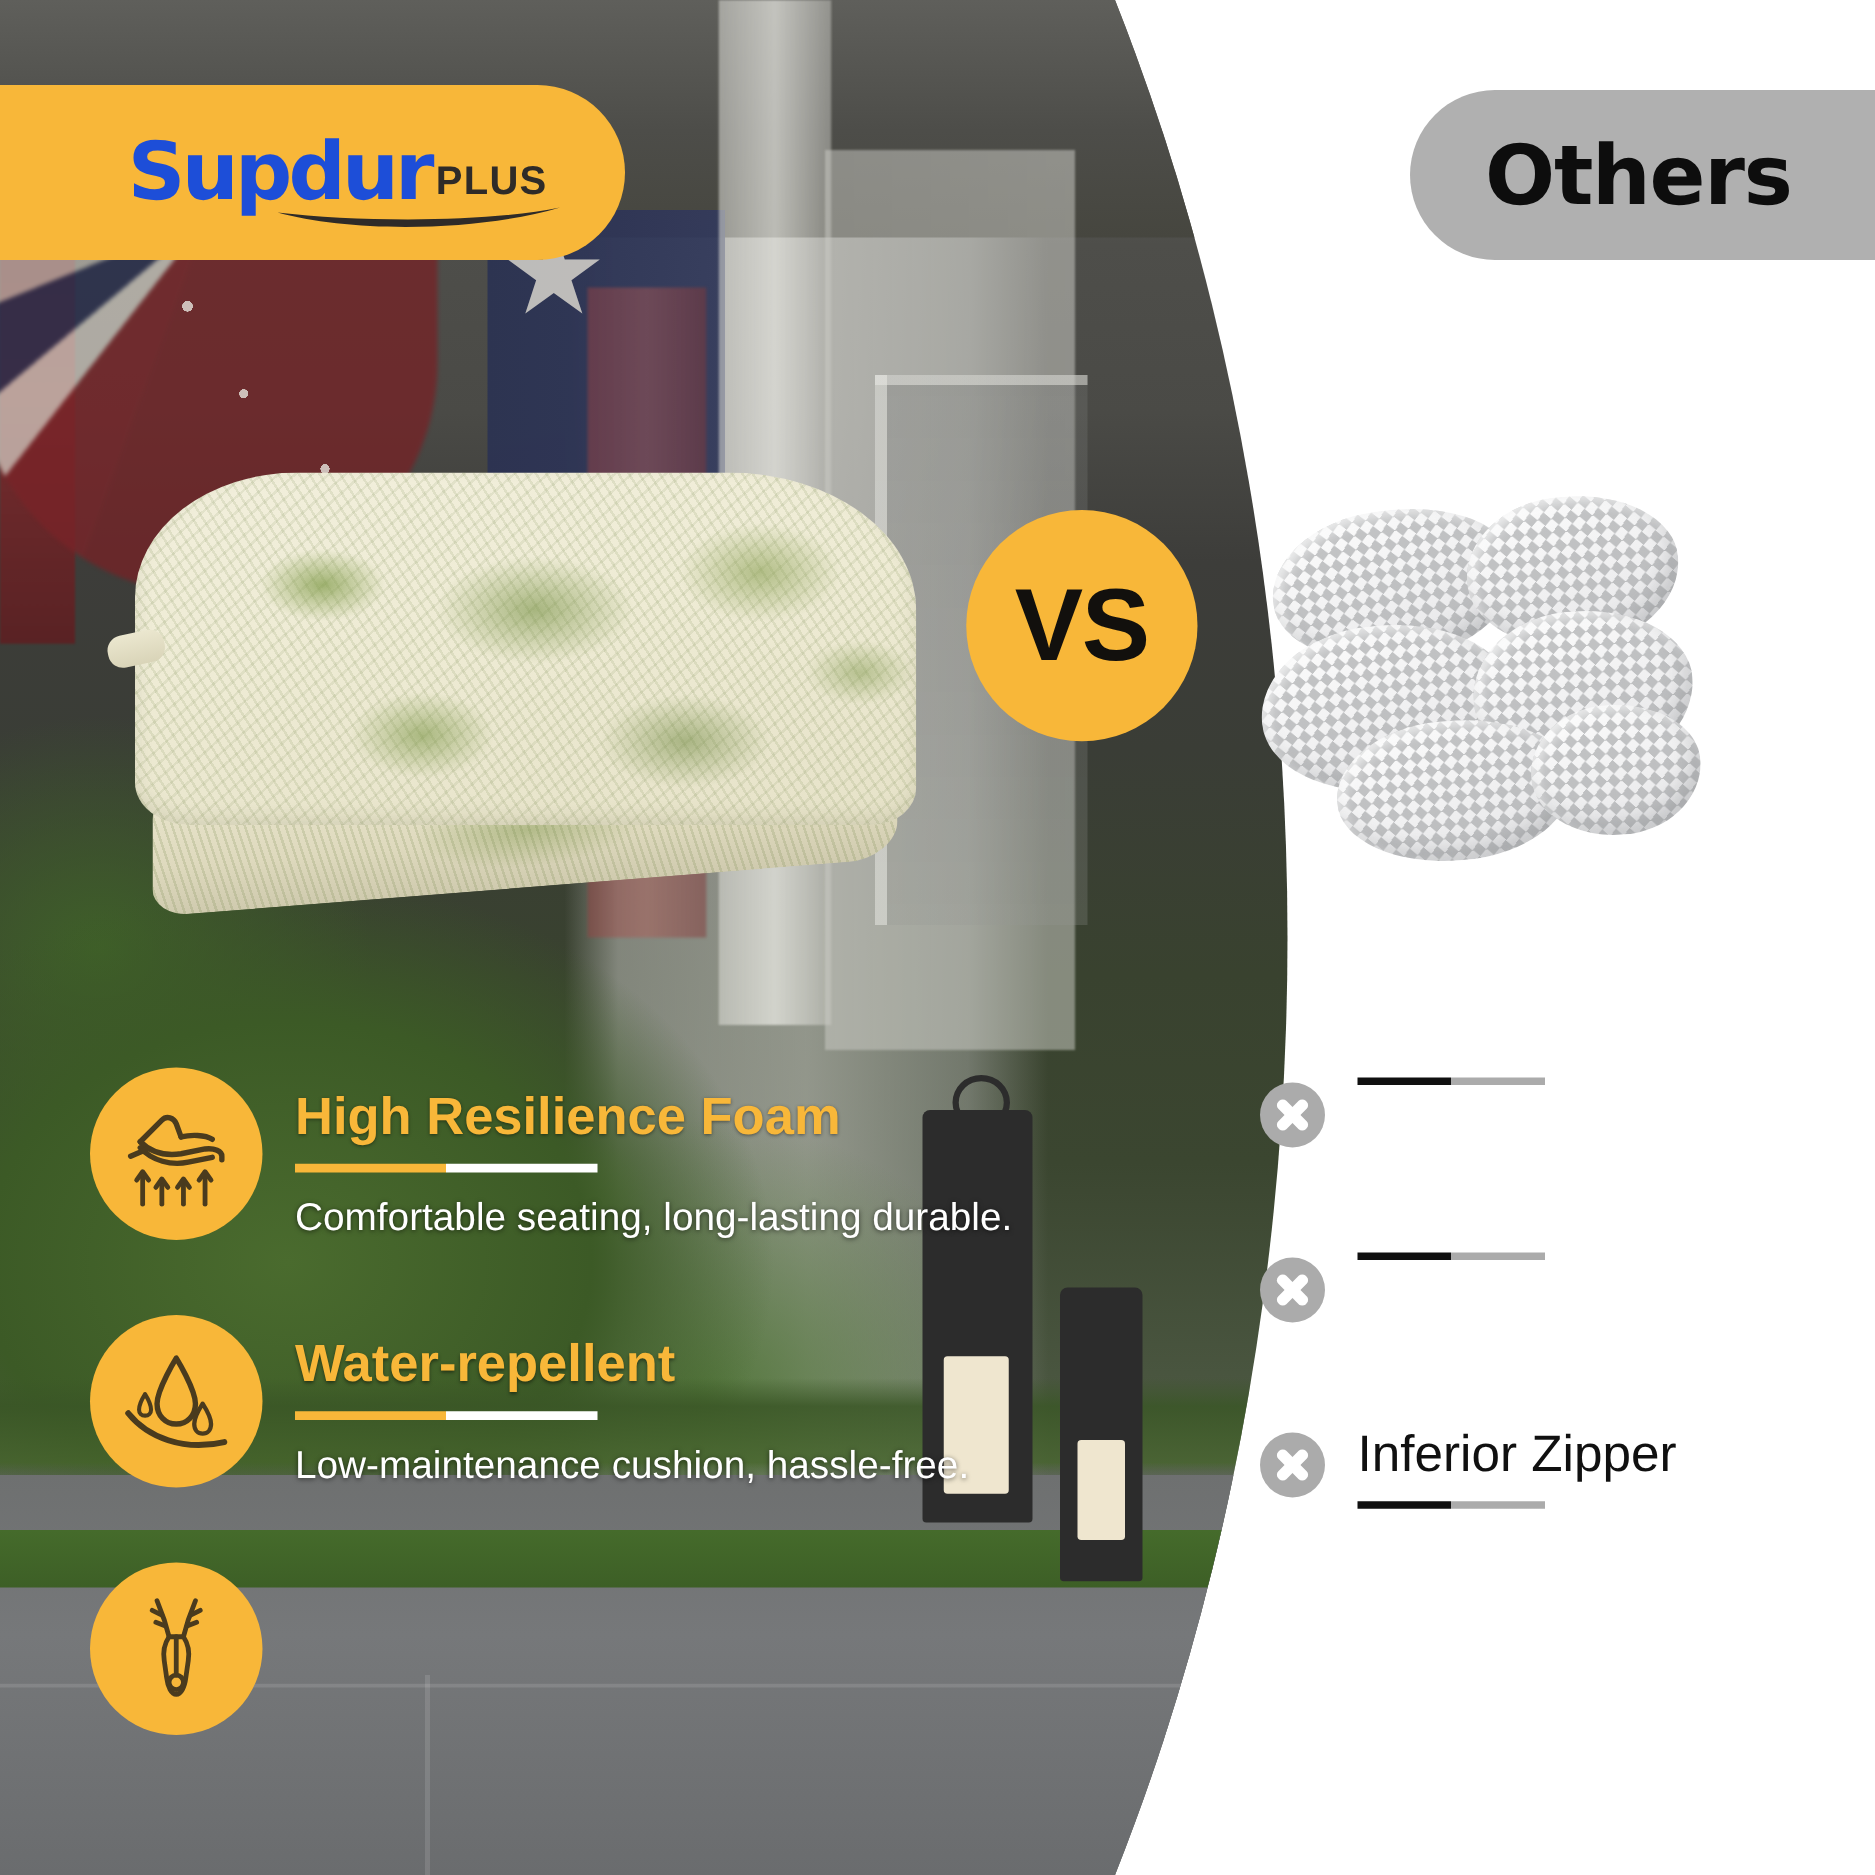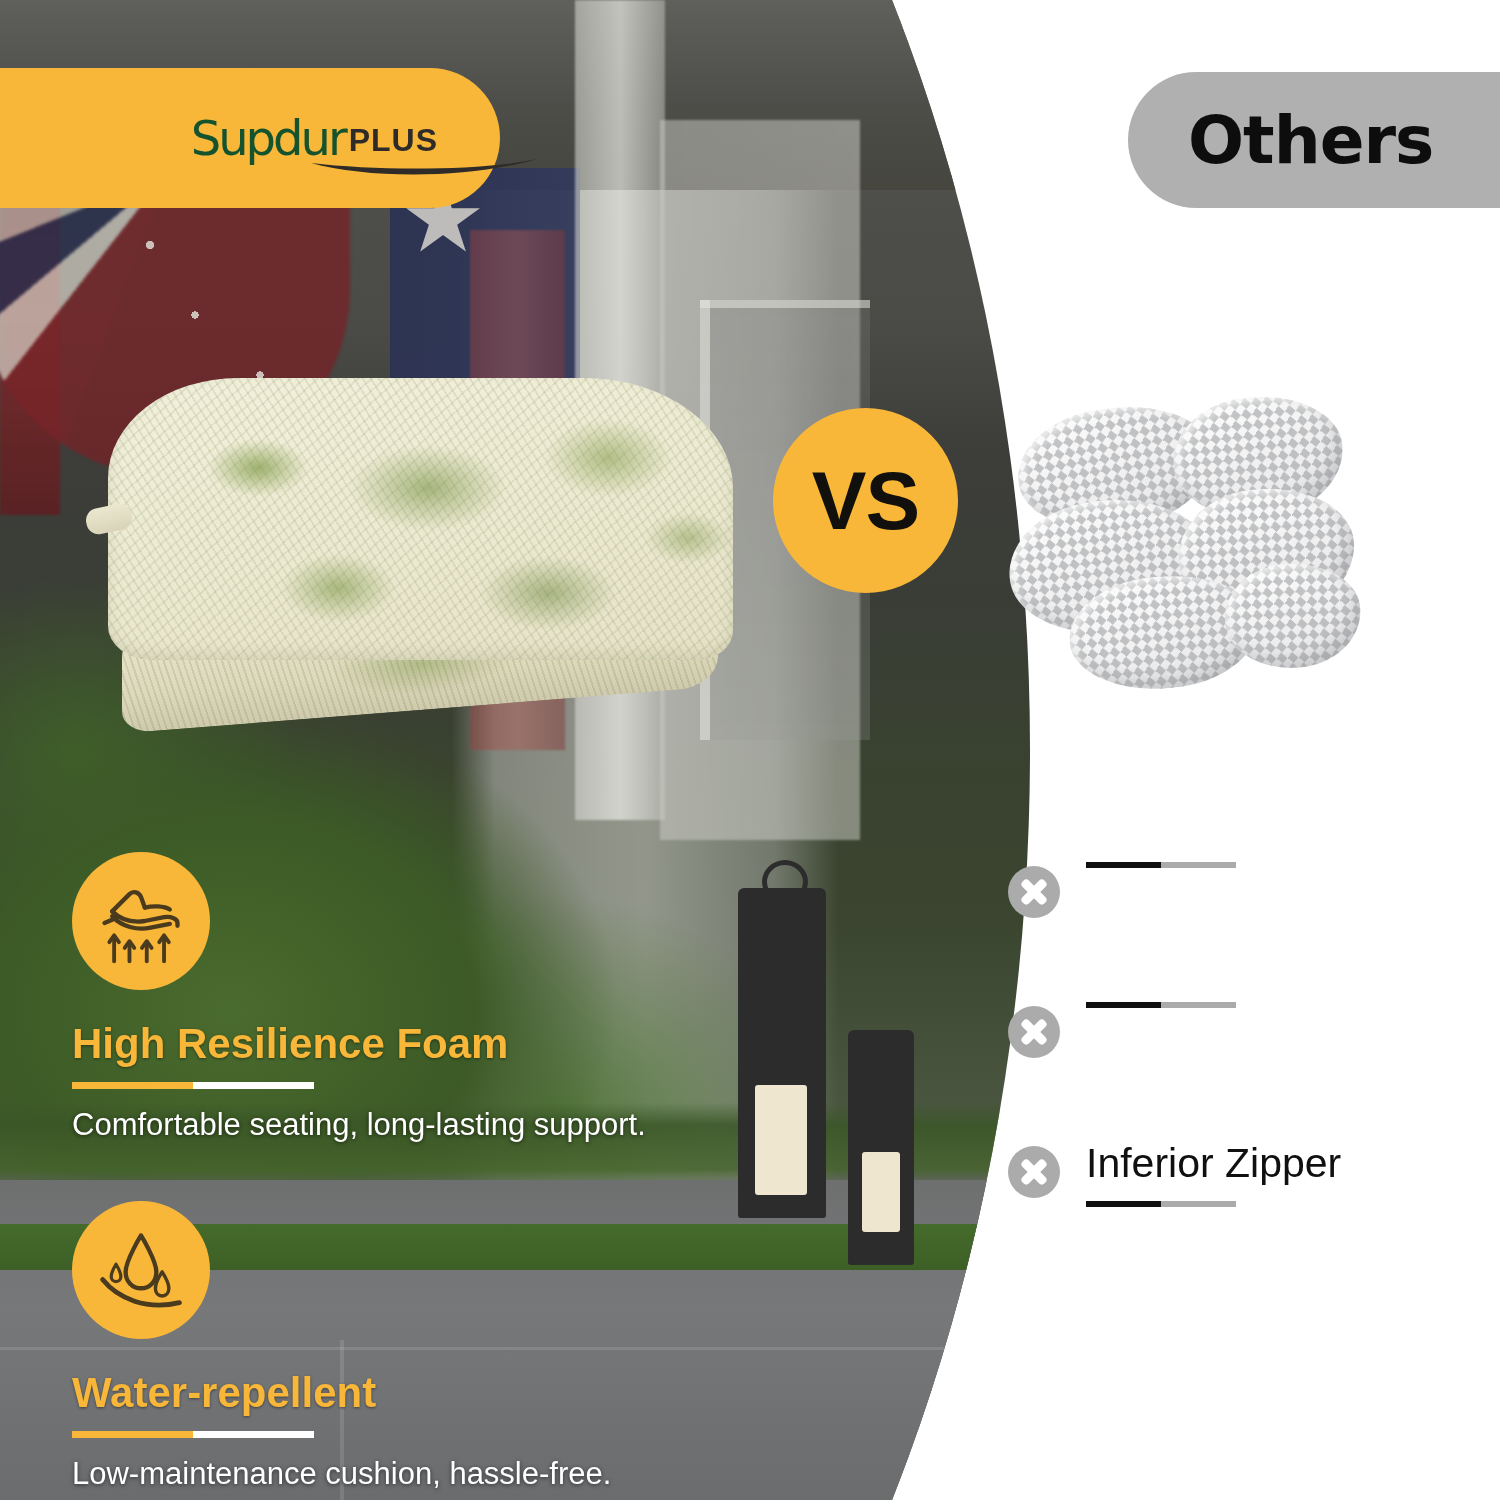--- a/index.html
+++ b/index.html
@@ -211,24 +211,24 @@
     box-sizing: border-box;
   }
   .logo-wrap {
     position: relative;
     display: flex;
     align-items: baseline;
     gap: 4px;
   }
   .logo-word {
     font-family: "DejaVu Sans", sans-serif;
-    font-size: 48px;
-    font-weight: 400;
+    font-size: 64px;
+    font-weight: 700;
     letter-spacing: -3px;
-    color: #14532d;
+    color: #1d4ed8;
     line-height: 1;
   }
   .logo-plus {
     font-family: "Liberation Sans", sans-serif;
     font-size: 32px;
     font-weight: 700;
     letter-spacing: 1px;
     color: #2f2b28;
     position: relative;
     top: -4px;
@@ -262,25 +262,24 @@
   
   .features {
     position: absolute;
     left: 72px; top: 852px;
     width: 790px;
     z-index: 5;
   }
   .feature {
     position: relative;
     display: flex;
-    align-items: flex-start;
+    align-items: flex-end;
     gap: 26px;
     margin-bottom: 58px;
     min-height: 140px;
-    flex-direction: column;
   }
   .feature-icon {
     flex: 0 0 auto;
     width: 138px; height: 138px;
     border-radius: 50%;
     background: var(--accent);
     display: flex;
     align-items: center;
     justify-content: center;
   }
@@ -469,21 +468,21 @@
             <path d="M56 92 L56 72"></path>
               <path d="M51 78 L56 71 L61 78"></path>
             <path d="M74 92 L74 66"></path>
               <path d="M69 72 L74 65 L79 72"></path>
           </g>
         </svg>
       </div>
       <div class="feature-body">
         <p class="feature-title">High Resilience Foam</p>
         <div class="feature-rule"></div>
-        <p class="feature-desc">Comfortable seating, long-lasting support.</p>
+        <p class="feature-desc">Comfortable seating, long-lasting durable.</p>
       </div>
     </div>
 
     <div class="feature">
       <div class="feature-icon">
         <svg viewBox="0 0 100 100" width="96" height="96" fill="none" stroke="#4a3b1e" stroke-width="4.5" stroke-linecap="round" stroke-linejoin="round">
           <path d="M50 14 C50 14 34 40 34 52 C34 62 41 69 50 69 C59 69 66 62 66 52 C66 40 50 14 50 14 Z"></path>
           <path d="M72 52 C72 52 65 63 65 69 C65 74 68 77 72 77 C76 77 79 74 79 69 C79 63 72 52 72 52 Z" stroke-width="3.6"></path>
           <path d="M24 44 C24 44 19 52 19 57 C19 60 21 62 24 62 C27 62 29 60 29 57 C29 52 24 44 24 44 Z" stroke-width="3.4"></path>
           <path d="M10 60 C26 80 56 92 90 84" stroke-width="5"></path>

